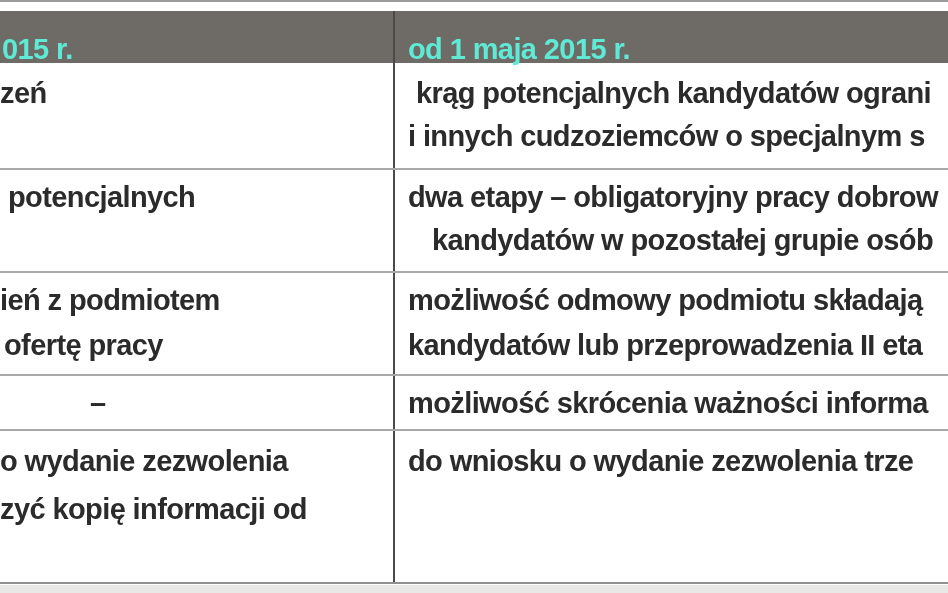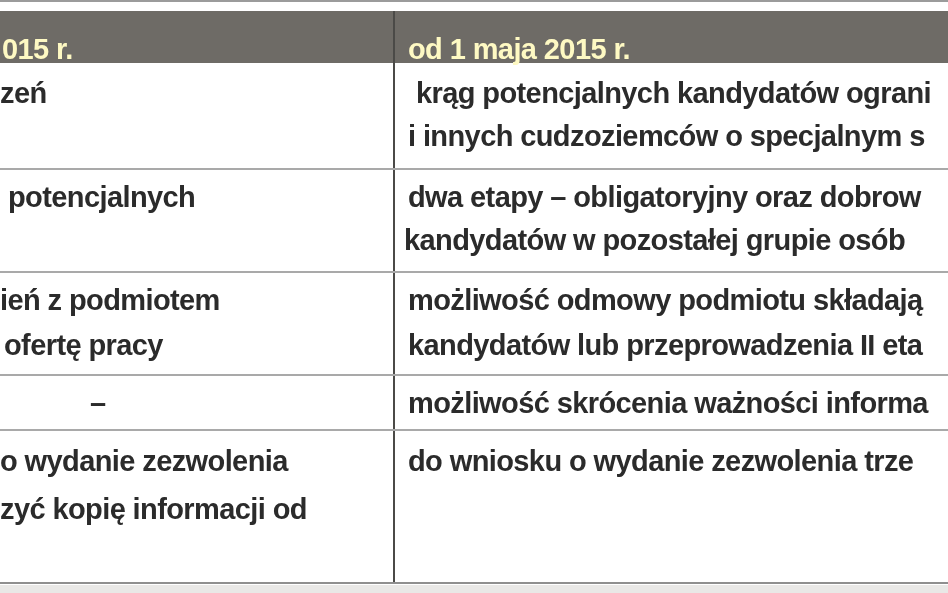--- a/index.html
+++ b/index.html
@@ -15,21 +15,21 @@
     background:#9b9b9b;
   }
   .header-band{
     position:absolute;left:0;top:11px;width:948px;height:52px;
     background:#6e6b66;
   }
   .hcell{
     position:absolute;top:22px;
     font:700 29px/32px "Liberation Sans", sans-serif;
     letter-spacing:-0.6px;
-    color:#fef9c3;
+    color:#5eead4;
     white-space:nowrap;
   }
   .hcell.left{left:2px;}
   .hcell.right{left:408px;}
   .vdivider{
     position:absolute;left:393px;top:11px;width:2px;height:572px;
     background:#4b4a47;
   }
   .hsep{
     position:absolute;left:0;width:948px;height:2px;
@@ -61,22 +61,22 @@
   </div>
 
   <div class="vdivider"></div>
 
   <div class="cl" style="left:0px;  top:76px;">zeń</div>
   <div class="cl" style="left:416px;top:76px;">krąg potencjalnych kandydatów ograni</div>
   <div class="cl" style="left:408px;top:119px;">i innych cudzoziemców o specjalnym s</div>
   <div class="hsep" style="top:168px;"></div>
 
   <div class="cl" style="left:8px;  top:180px;">potencjalnych</div>
-  <div class="cl" style="left:408px;top:180px;">dwa etapy – obligatoryjny oraz dobrow</div>
-  <div class="cl" style="left:404px;top:223px;">kandydatów w pozostałej grupie osób</div>
+  <div class="cl" style="left:408px;top:180px;">dwa etapy – obligatoryjny pracy dobrow</div>
+  <div class="cl" style="left:432px;top:223px;">kandydatów w pozostałej grupie osób</div>
   <div class="hsep" style="top:271px;"></div>
 
   <div class="cl" style="left:0px;  top:283px;">ień z podmiotem</div>
   <div class="cl" style="left:4px;  top:328px;">ofertę pracy</div>
   <div class="cl" style="left:408px;top:283px;">możliwość odmowy podmiotu składają</div>
   <div class="cl" style="left:408px;top:328px;text-align:center;">kandydatów lub przeprowadzenia II eta</div>
   <div class="hsep" style="top:374px;"></div>
 
   <div class="cl" style="left:90px; top:386px;">–</div>
   <div class="cl" style="left:408px;top:386px;text-align:right;">możliwość skrócenia ważności informa</div>

